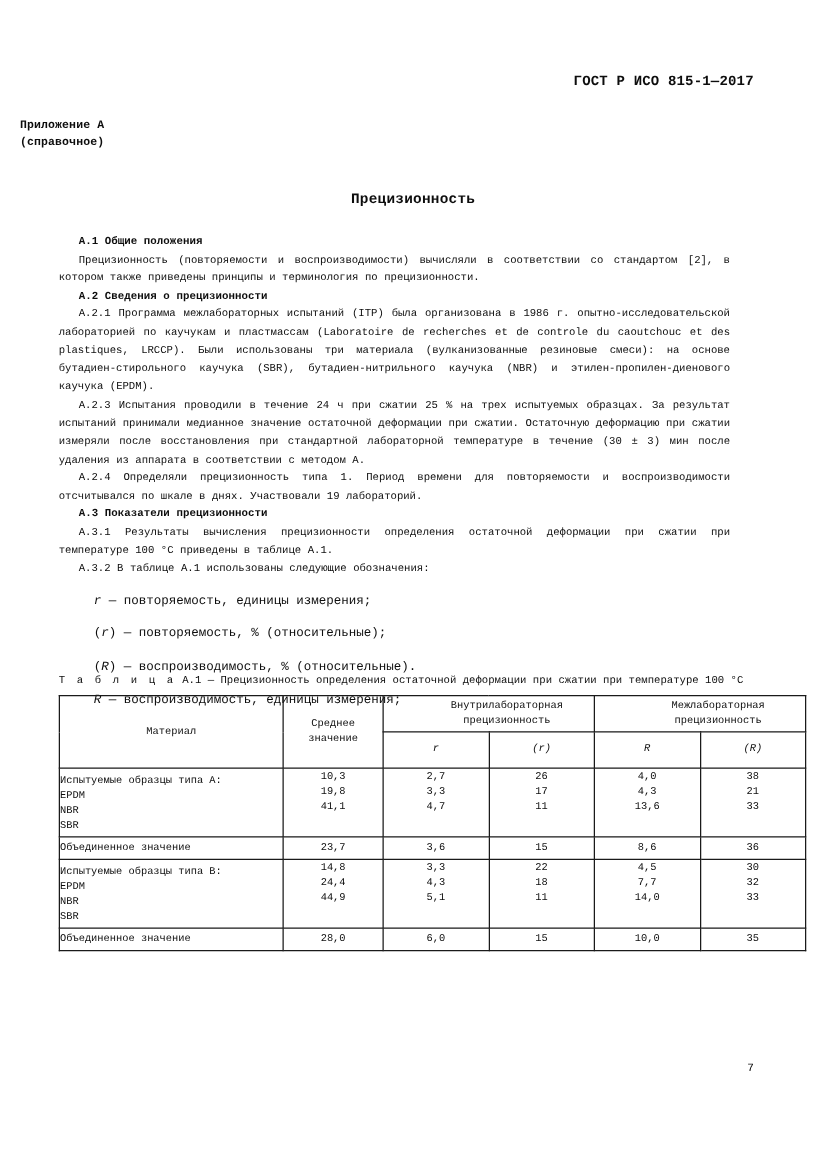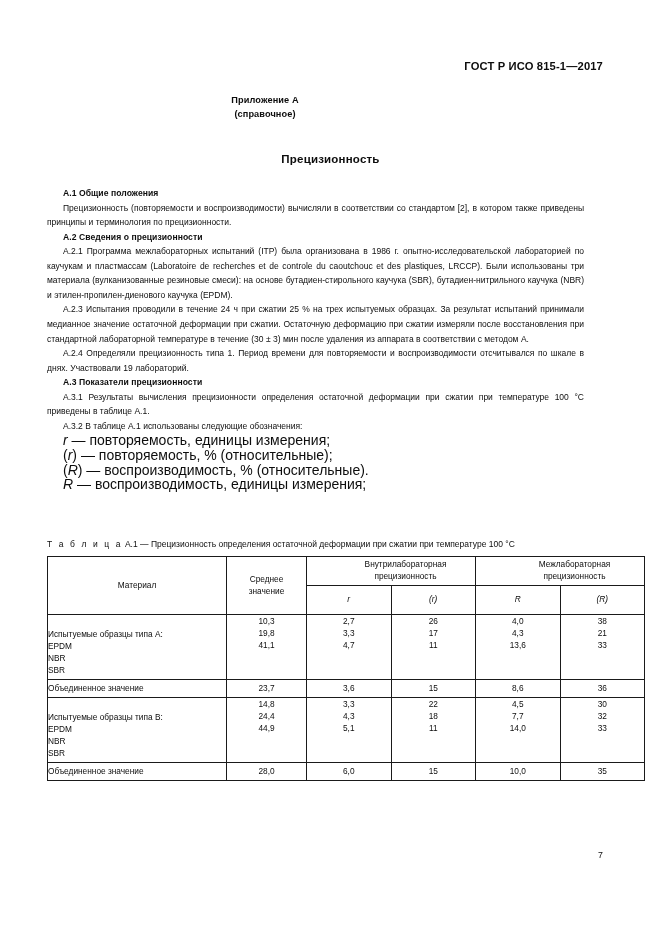--- a/index.html
+++ b/index.html
@@ -15,40 +15,40 @@
     font-family: "Liberation Sans", sans-serif;
     color: #0d0d0d;
     -webkit-font-smoothing: antialiased;
   }
   .page {
     position: absolute;
     left: 0; top: 0;
     width: 661px;
     height: 936px;
     overflow: hidden;
+    font-family: Liberation Mono, monospace;
   }
 
   
   .runhead {
     position: absolute;
     top: 60px;
     right: 58px;
     font-size: 11.2px;
     font-weight: bold;
     letter-spacing: 0.15px;
     white-space: nowrap;
   }
 
   
   .annex-block {
     position: absolute;
     top: 93px;
-    left: 0;
+    left: 16px;
     width: 530px;
-    text-align: center;
   }
   .annex-line {
     font-size: 9.2px;
     font-weight: bold;
     line-height: 14px;
     letter-spacing: 0.1px;
   }
   .doc-title {
     position: absolute;
     top: 153px;
@@ -82,23 +82,23 @@
     padding: 0;
     font-size: 8.5px;
     line-height: 14.55px;
     text-align: justify;
     text-indent: 16px;
     letter-spacing: -0.01px;
     word-spacing: 0.1px;
   }
   p.para.last { text-align: left; }
   p.defn {
-    margin: 0;
-    padding: 0;
-    font-size: 14px;
+    margin: 12px;
+    padding: 0;
+    font-size: 10px;
     line-height: 14.55px;
     text-indent: 16px;
     text-align: left;
   }
   .ital { font-style: italic; }
 
   
   .tbl-caption {
     position: absolute;
     left: 47px;
@@ -144,21 +144,21 @@
   tbody td { padding: 0; }
   td.mat {
     text-align: left;
     padding-left: 5px;
     line-height: 11.9px;
   }
   td.num {
     text-align: center;
     line-height: 11.9px;
   }
-  tr.group td { height: 50px; vertical-align: top; padding-top: 14px; }
+  tr.group td { height: 50px; vertical-align: top; padding-top: 4px; }
   tr.group td.num { padding-top: 1px; }
   tr.total td { height: 17px; }
   .grouphdr { display: block; }
   .numstack { display: block; }
 
   
   thead tr.sub-row th { border-bottom-width: 1.6px; }
   table.precision { border: none; }
 
   

